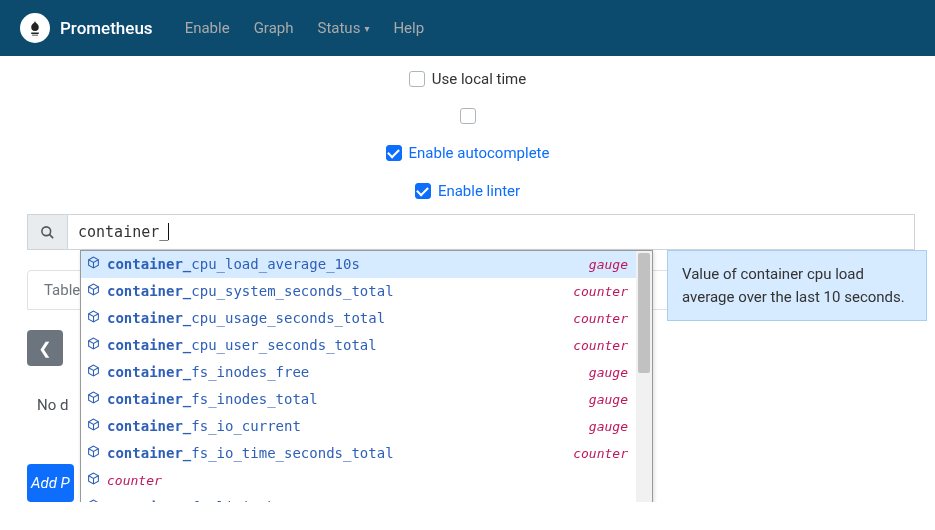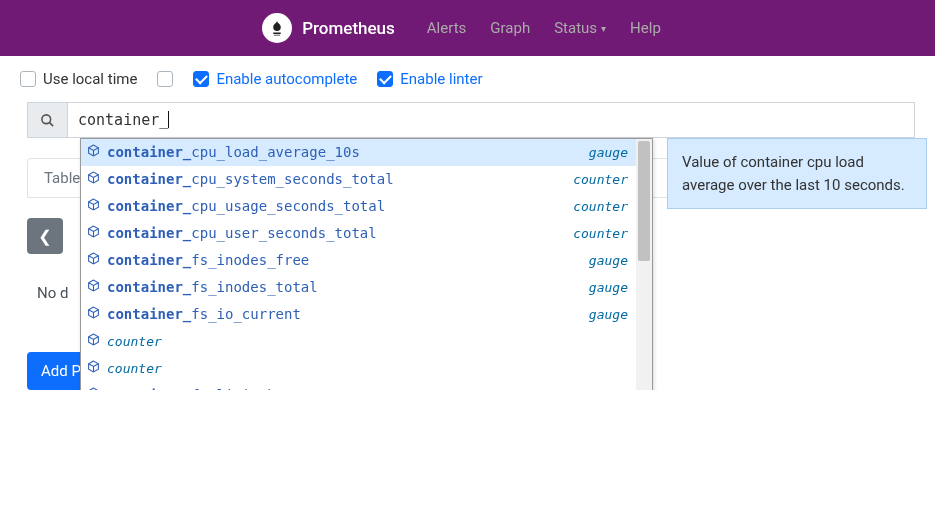--- a/index.html
+++ b/index.html
@@ -1,68 +1,68 @@
 <!DOCTYPE html>
 <html><head>
 <meta charset="utf-8">
 <style>
 * { margin: 0; padding: 0; box-sizing: border-box; }
 body { font-family: -apple-system, BlinkMacSystemFont, "Segoe UI", Roboto, Arial, sans-serif; font-size: 14px; color: #333; background: #fff; width: 935px; }
-.navbar { background: #701a75; color: #fff; display: flex; align-items: center; padding: 0 20px; height: 56px; justify-content: center; }
+.navbar { background: #0c4a6e; color: #fff; display: flex; align-items: center; padding: 0 20px; height: 56px; }
 .brand { display: flex; align-items: center; gap: 10px; margin-right: 20px; }
 .brand-logo { width: 30px; height: 30px; border-radius: 50%; background: #fff; display: flex; align-items: center; justify-content: center; }
 .brand-name { font-size: 17px; font-weight: 500; }
 .nav-item { color: #aaa; padding: 0 12px; font-size: 15px; cursor: pointer; display: flex; align-items: center; gap: 4px; }
 .caret { font-size: 10px; }
-.options-bar { display: flex; align-items: center; gap: 20px; padding: 14px 20px; }
+.options-bar { display: flex; align-items: center; gap: 20px; padding: 14px 20px; flex-direction: column; }
 .opt { display: flex; align-items: center; gap: 7px; font-size: 15px; }
 .chk { width: 16px; height: 16px; border: 1px solid #adb5bd; border-radius: 3px; display: inline-flex; align-items: center; justify-content: center; background: #fff; }
 .chk.checked { background: #0d6efd; border-color: #0d6efd; }
 .chk.checked::after { content: ""; width: 5px; height: 9px; border: solid #fff; border-width: 0 2px 2px 0; transform: rotate(45deg) translate(-1px,-1px); }
 .opt-label.blue { color: #0d6efd; }
 .main { padding: 0 20px; position: relative; margin-left: 7px; }
 .query-row { display: flex; align-items: stretch; margin-bottom: 20px; }
 .search-btn { width: 40px; border: 1px solid #ced4da; background: #e9ecef; display: flex; align-items: center; justify-content: center; border-right: none; }
 .query-input { flex: 1; border: 1px solid #ced4da; padding: 8px 10px; font-family: "Menlo","Consolas",monospace; font-size: 15px; outline: none; position: relative; }
 .cursor-caret { display:inline-block; width:1px; height:17px; background:#111; vertical-align: -3px; }
 .tabs { border: 1px solid #dee2e6; border-radius: 4px 4px 0 0; display:flex; width:100%; }
 .tab { padding: 10px 16px; font-size: 15px; color:#6c757d; }
 .pager { display:flex; align-items:center; gap:12px; margin-top:20px; }
 .pg-btn { width:36px; height:36px; background:#6c757d; color:#fff; display:flex; align-items:center; justify-content:center; border-radius:4px; font-size:16px; }
 .no-data { padding: 30px 10px; color:#495057; font-size:15px; }
-.add-panel { margin-top:20px; background:#0d6efd; color:#fff; padding:10px 14px; border-radius:4px; font-size:15px; display:inline-block; }
+.add-panel { margin-top:20px; background:#0d6efd; color:#fff; padding:10px 4px; border-radius:4px; font-size:15px; display:inline-block;font-style:italic; }
 .autocomplete { position:absolute; left:73px; top:36px; width:573px; background:#fff; border:1px solid #999; box-shadow:1px 1px 4px rgba(0,0,0,.15); z-index:10; display:flex; }
 .ac-list { flex:1; max-height:350px; overflow:hidden; position:relative; }
 .ac-item { display:flex; align-items:center; padding:3px 8px 3px 6px; font-family:"Menlo","Consolas",monospace; font-size:14px; line-height:1.5; gap:6px; }
 .ac-item.hl { background:#d6ebff; }
 .ac-icon { width:14px; flex-shrink:0; }
 .ac-name { flex:1; white-space:nowrap; overflow:hidden; }
 .prefix { color:#2e5fb7; font-weight:700; }
 .suffix { color:#2e5fb7; font-weight:400; }
-.ac-type { color:#0369a1; font-style:italic; font-size:13px; }
+.ac-type { color:#be185d; font-style:italic; font-size:13px; }
 .scrollbar { width:16px; background:#f1f1f1; position:relative; }
 .thumb { position:absolute; left:2px; right:2px; top:2px; height:120px; background:#c1c1c1; border-radius:2px; }
 .sb-arrow { position:absolute; left:0; right:0; height:14px; display:flex; align-items:center; justify-content:center; font-size:9px; color:#666; }
 .sb-arrow.up { top:0; } .sb-arrow.down { bottom:0; }
 .tooltip { position:absolute; left:660px; top:36px; width:260px; background:#d6ebff; border:1px solid #a8ceef; padding:12px 14px; font-size:15px; line-height:1.5; color:#333; z-index:10; }
 </style>
 </head>
 <body>
 
 <div class="navbar">
   <div class="brand">
     <span class="brand-logo">
       <svg width="18" height="18" viewBox="0 0 24 24">
           <path fill="#222" d="M12 2c0 4-5 4-5 9a5 5 0 0 0 10 0c0-5-5-5-5-9zM7 18h10v2H7zm1 3h8v1H8z"></path>
         </svg>
     </span>
     <span class="brand-name">Prometheus</span>
   </div>
   <div id="nav-items" style="display:flex;">
-      <div class="nav-item">Alerts</div>
+      <div class="nav-item">Enable</div>
       <div class="nav-item">Graph</div>
       <div class="nav-item">Status<span class="caret">▾</span></div>
       <div class="nav-item">Help</div>
     </div>
 </div>
 
 <div class="options-bar" id="options-bar">
     <label class="opt">
       <span class="chk"></span>
       <span class="opt-label">Use local time</span>
@@ -161,20 +161,21 @@
               <path d="M3 7l9 5 9-5M12 12v10"></path>
             </svg></span>
           <span class="ac-name"><span class="prefix">container_</span><span class="suffix">fs_io_current</span></span>
           <span class="ac-type">gauge</span>
         </div>
         <div class="ac-item">
           <span class="ac-icon"><svg width="13" height="13" viewBox="0 0 24 24" fill="none" stroke="#2e5fb7" stroke-width="2">
               <path d="M12 2 3 7v10l9 5 9-5V7z"></path>
               <path d="M3 7l9 5 9-5M12 12v10"></path>
             </svg></span>
+          <span class="ac-name"><span class="prefix">container_</span><span class="suffix">fs_io_time_seconds_total</span></span>
           <span class="ac-type">counter</span>
         </div>
         <div class="ac-item">
           <span class="ac-icon"><svg width="13" height="13" viewBox="0 0 24 24" fill="none" stroke="#2e5fb7" stroke-width="2">
               <path d="M12 2 3 7v10l9 5 9-5V7z"></path>
               <path d="M3 7l9 5 9-5M12 12v10"></path>
             </svg></span>
           <span class="ac-type">counter</span>
         </div>
         <div class="ac-item">

